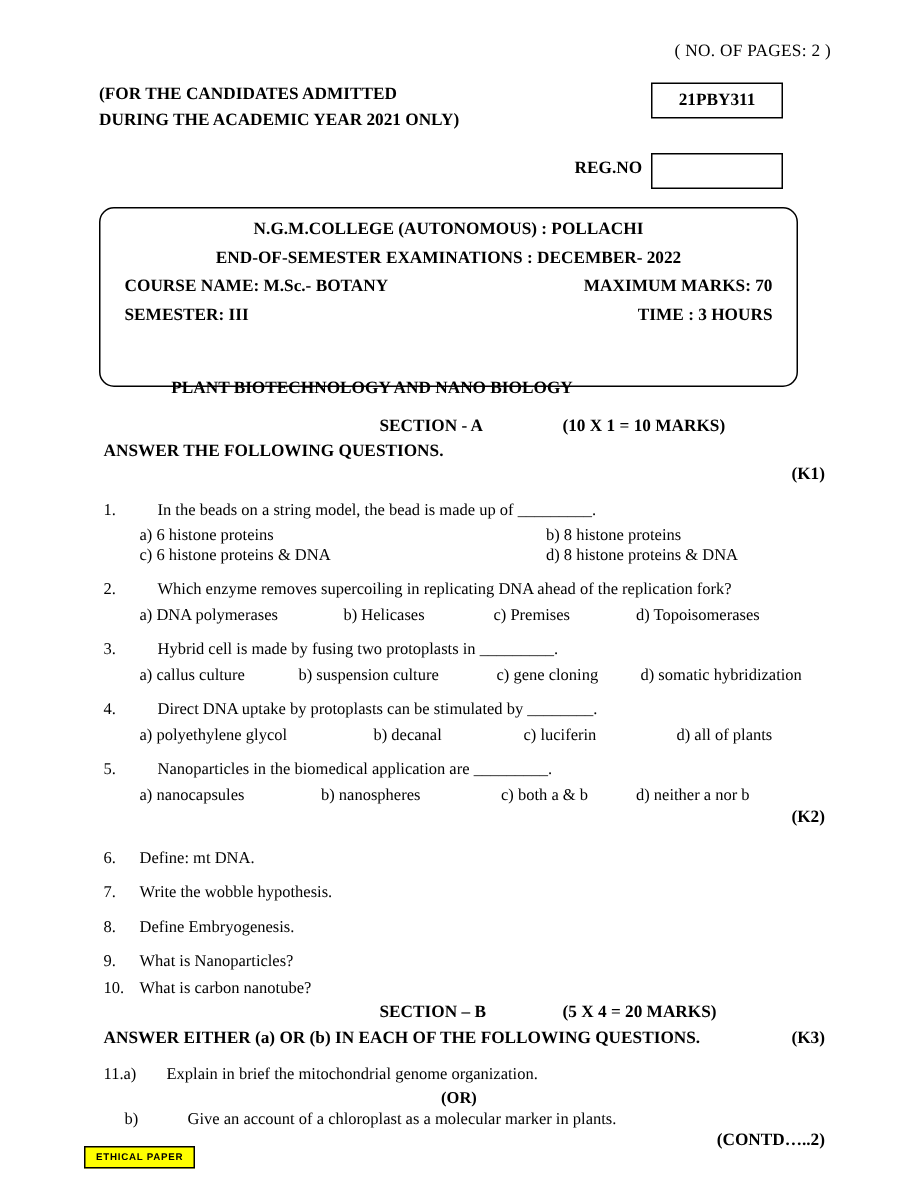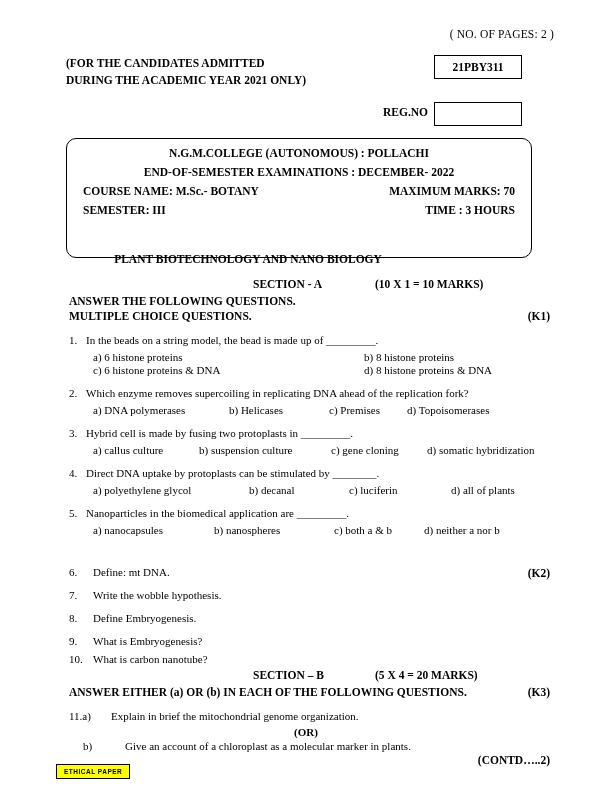--- a/index.html
+++ b/index.html
@@ -150,21 +150,21 @@
     font-size: 11px;
     line-height: 1.35;
   }
   .q .num {
     position: absolute;
     left: 0;
     width: 22px;
   }
   .q .stem {
     display: block;
-    margin-left: 17px;
+    margin-left: 36px;
   }
   .opts {
     display: block;
     margin-left: 24px;
     position: relative;
     margin-top: 2px;
   }
   .opts .o {
     position: absolute;
     top: 0;
@@ -301,21 +301,20 @@
     </div>
   </div>
 
   <div class="paper-title">PLANT BIOTECHNOLOGY AND NANO BIOLOGY</div>
 
   <div class="section-a-row">
     <span class="sec-label">SECTION - A</span>
     <span class="sec-marks">(10 X 1 = 10 MARKS)</span>
   </div>
   <div class="answer-line" style="top:295px;">ANSWER THE FOLLOWING QUESTIONS.</div>
-  <div class="mcq-line" style="top:310px;">MULTIPLE CHOICE QUESTIONS.</div>
   <div class="k-tag" style="top:310px;">(K1)</div>
 
   <div class="q" style="top:333px;">
     <span class="num">1.</span>
     <span class="stem">In the beads on a string model, the bead is made up of _________.</span>
     <span class="opts">
       <span class="o" style="left:0px;">a) 6 histone proteins</span>
       <span class="o" style="left:271px;">b) 8 histone proteins</span>
     </span>
     <span class="opts-row2">
@@ -324,21 +323,21 @@
     </span>
   </div>
 
   <div class="q" style="top:386px;">
     <span class="num">2.</span>
     <span class="stem">Which enzyme removes supercoiling in replicating DNA ahead of the replication fork?</span>
     <span class="opts">
       <span class="o" style="left:0px;">a) DNA polymerases</span>
       <span class="o" style="left:136px;">b) Helicases</span>
       <span class="o" style="left:236px;">c) Premises</span>
-      <span class="o" style="left:314px;">d) Topoisomerases</span>
+      <span class="o" style="left:331px;">d) Topoisomerases</span>
     </span>
   </div>
 
   <div class="q" style="top:426px;">
     <span class="num">3.</span>
     <span class="stem">Hybrid cell is made by fusing two protoplasts in _________.</span>
     <span class="opts">
       <span class="o" style="left:0px;">a) callus culture</span>
       <span class="o" style="left:106px;">b) suspension culture</span>
       <span class="o" style="left:238px;">c) gene cloning</span>
@@ -361,37 +360,37 @@
     <span class="num">5.</span>
     <span class="stem">Nanoparticles in the biomedical application are _________.</span>
     <span class="opts">
       <span class="o" style="left:0px;">a) nanocapsules</span>
       <span class="o" style="left:121px;">b) nanospheres</span>
       <span class="o" style="left:241px;">c) both a &amp; b</span>
       <span class="o" style="left:331px;">d) neither a nor b</span>
     </span>
   </div>
 
-  <div class="k-tag" style="top:567px;">(K2)</div>
+  <div class="k-tag" style="top:539px;">(K2)</div>
 
   <div class="sq" style="top:566px;">
     <span class="num">6.</span>
     <span class="txt">Define: mt DNA.</span>
   </div>
   <div class="sq" style="top:589px;">
     <span class="num">7.</span>
     <span class="txt">Write the wobble hypothesis.</span>
   </div>
   <div class="sq" style="top:612px;">
     <span class="num">8.</span>
     <span class="txt">Define Embryogenesis.</span>
   </div>
   <div class="sq" style="top:635px;">
     <span class="num">9.</span>
-    <span class="txt">What is Embryogenesis?</span>
+    <span class="txt">What is Nanoparticles?</span>
   </div>
   <div class="sq" style="top:653px;">
     <span class="num">10.</span>
     <span class="txt">What is carbon nanotube?</span>
   </div>
 
   <div class="section-b-row">
     <span class="sec-label">SECTION – B</span>
     <span class="sec-marks">(5 X 4 = 20 MARKS)</span>
   </div>

